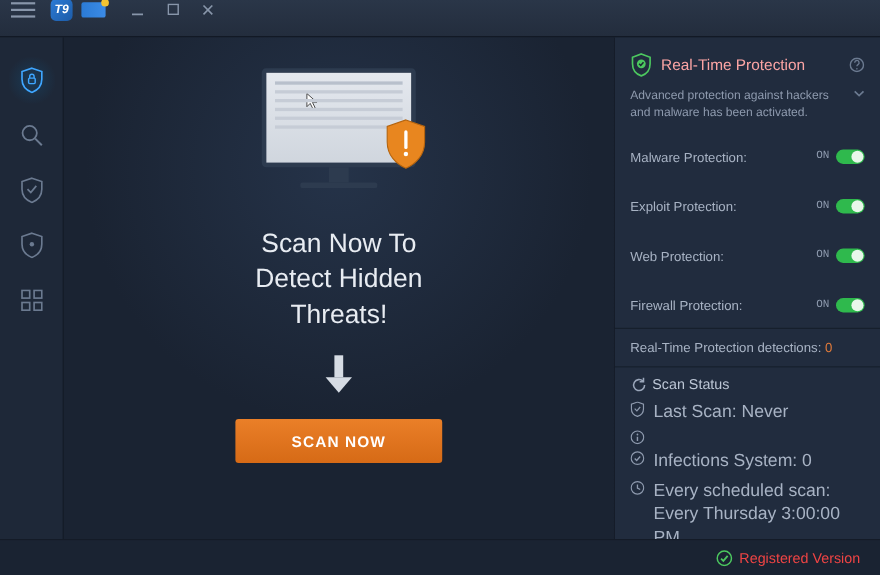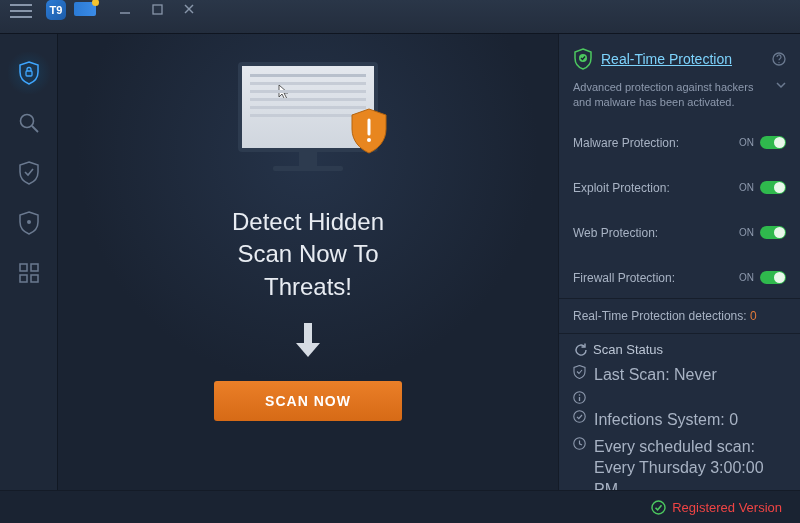--- a/index.html
+++ b/index.html
@@ -8,23 +8,24 @@
   background: #1a2332;
   font-family: "Segoe UI", Arial, sans-serif;
   color: #c8d0db;
   overflow: hidden;
   position: relative;
 }
 .titlebar {
   height: 34px;
   background: linear-gradient(#2a3648, #232d3d);
   display: flex;
-  align-items: flex-start;
+  align-items: center;
   padding: 0 8px 16px 10px;
   border-bottom: 1px solid #0f1520;
+  font-style: italic;
 }
 .hamburger {
   width: 22px; height: 22px; display: flex; flex-direction: column;
   justify-content: center; gap: 4px; cursor: pointer; margin-right: 14px;
 }
 .hamburger span { height: 2px; background: #8896aa; }
 .logo {
   width: 20px; height: 20px; border-radius: 5px;
   background: linear-gradient(135deg, #2b7bd6, #1d5ca8);
   display: flex; align-items: center; justify-content: center;
@@ -96,26 +97,26 @@
 }
 .right-panel {
   width: 242px;
   background: #212c3e;
   border-left: 1px solid #141b27;
   padding: 14px 14px 8px 14px;
   font-size: 12px; color: #a8b3c4;
   overflow: hidden;
 }
 .rp-head { display:flex; align-items:center; gap:8px; margin-bottom:10px; }
-.rp-head .t { color:#7dd3fc; font-size:14px; flex:1;text-decoration:underline; }
+.rp-head .t { color:#fca5a5; font-size:14px; flex:1; }
 .rp-desc { display:flex; gap:6px; font-size:11px; color:#8e9aae; line-height:1.35; margin-bottom:10px; }
 .toggle-row { display:flex; align-items:center; justify-content:space-between; height:24px; font-size:12px;margin-top:21px; }
 .toggle-row .lbl { color:#a8b3c4; }
 .toggle-row .right { display:flex; align-items:center; gap:6px; }
-.on-txt { font-size:10px; color:#8e9aae; }
+.on-txt { font-size:10px; color:#8e9aae;font-family:Liberation Mono, monospace; }
 .switch {
   width: 26px; height: 13px; border-radius: 7px;
   background: #2fb94d; position: relative; cursor:pointer;
 }
 .switch::after { content:""; position:absolute; right:1px; top:1px; width:11px; height:11px; background:#e8f7ea; border-radius:50%; }
 .divider { height:1px; background:#161e2b; margin:8px -14px; }
 .detections { font-size:12px; padding: 2px 0; }
 .detections .num { color:#e07a3a; }
 .section-head { display:flex; align-items:center; gap:4px; margin:8px 0 6px; color:#bcc6d5; font-size:13px; }
 .stat-row { display:flex; align-items:flex-start; gap:8px; font-size:16px; margin:5px 0; line-height:1.35; }
@@ -208,22 +209,22 @@
       </div>
       <div class="stand"></div>
       <div class="base"></div>
       <svg class="shield-emblem" width="40" height="46" viewBox="0 0 40 46">
           <path d="M20 1 L37 7 V21 C37 33 29 41 20 45 C11 41 3 33 3 21 V7 Z" fill="#e8861f" stroke="#b5640e" stroke-width="1"></path>
           <path d="M20 12 L20 26" stroke="#fff" stroke-width="3" stroke-linecap="round"></path>
           <circle cx="20" cy="32" r="2" fill="#fff"></circle>
         </svg>
     </div>
     <div class="headline">
+      <div>Scan Now To</div>
       <div>Detect Hidden</div>
-      <div>Scan Now To</div>
       <div>Threats!</div>
     </div>
     <svg class="down-arrow" width="30" height="38" viewBox="0 0 30 38">
         <rect x="11" y="2" width="8" height="20" fill="currentColor"></rect>
         <path d="M3 22 L15 36 L27 22 Z" fill="currentColor"></path>
       </svg>
     <button class="scan-btn">SCAN NOW</button>
   </div>
 
   <div class="right-panel">

